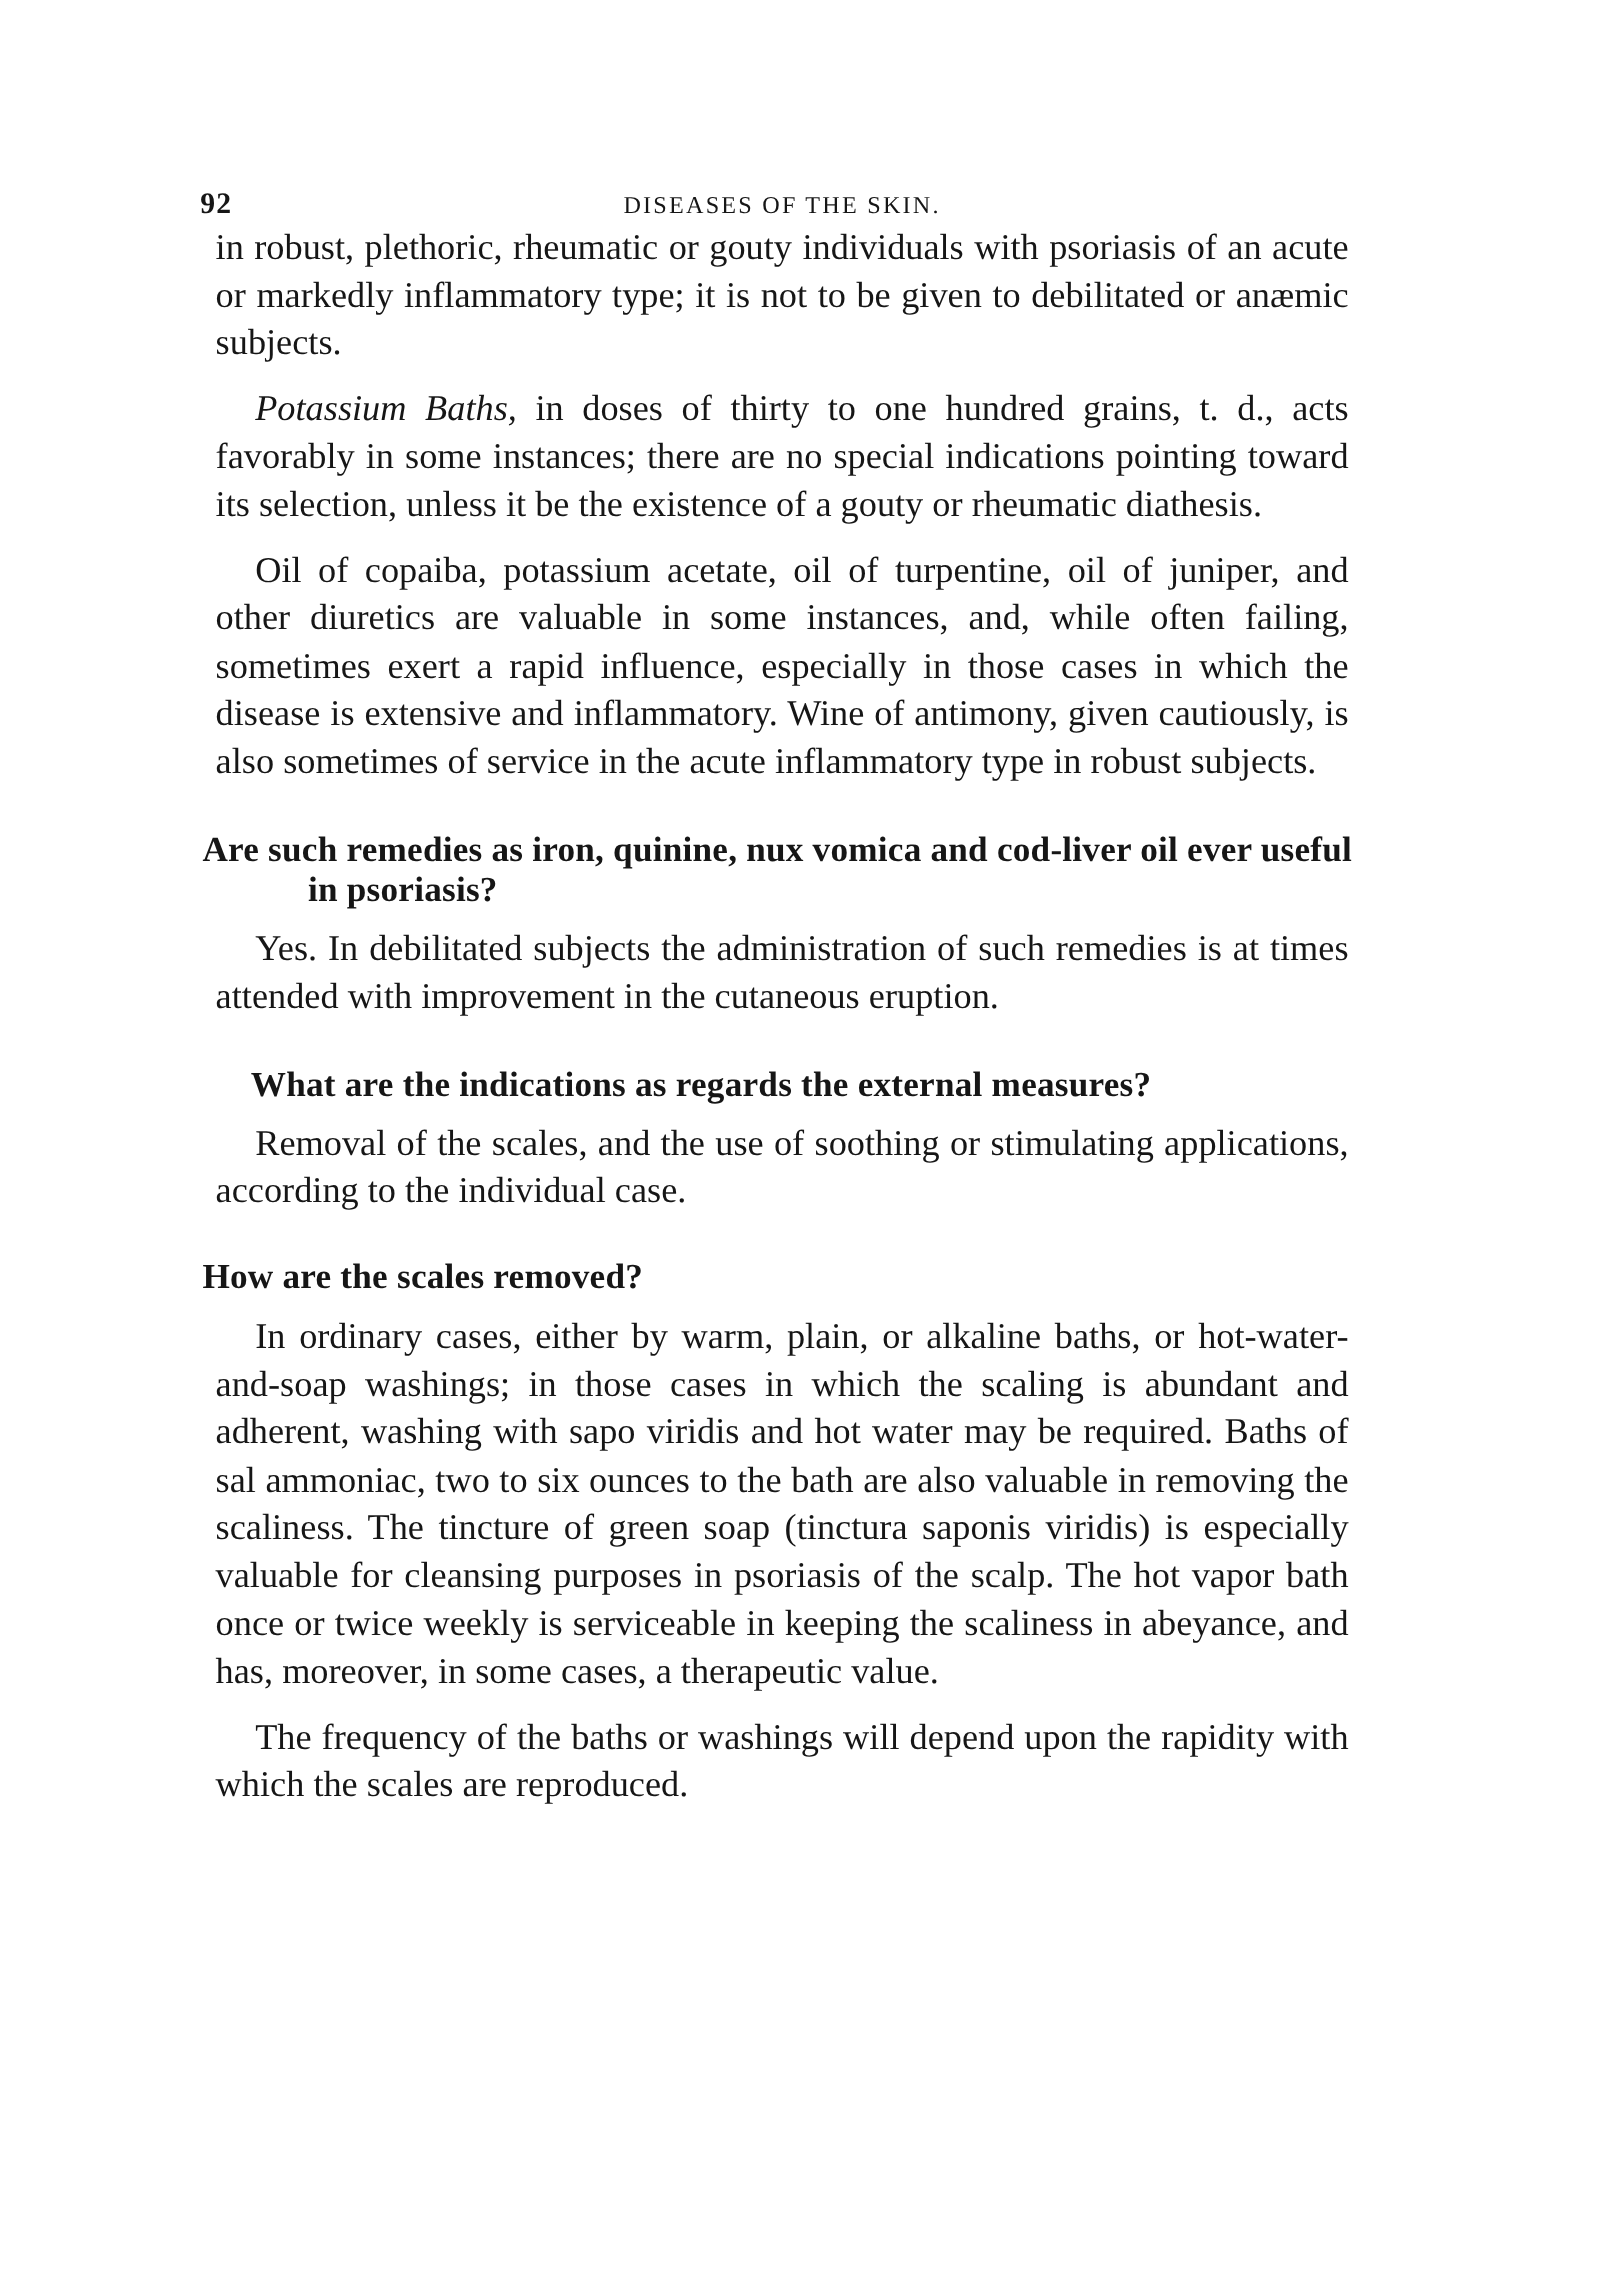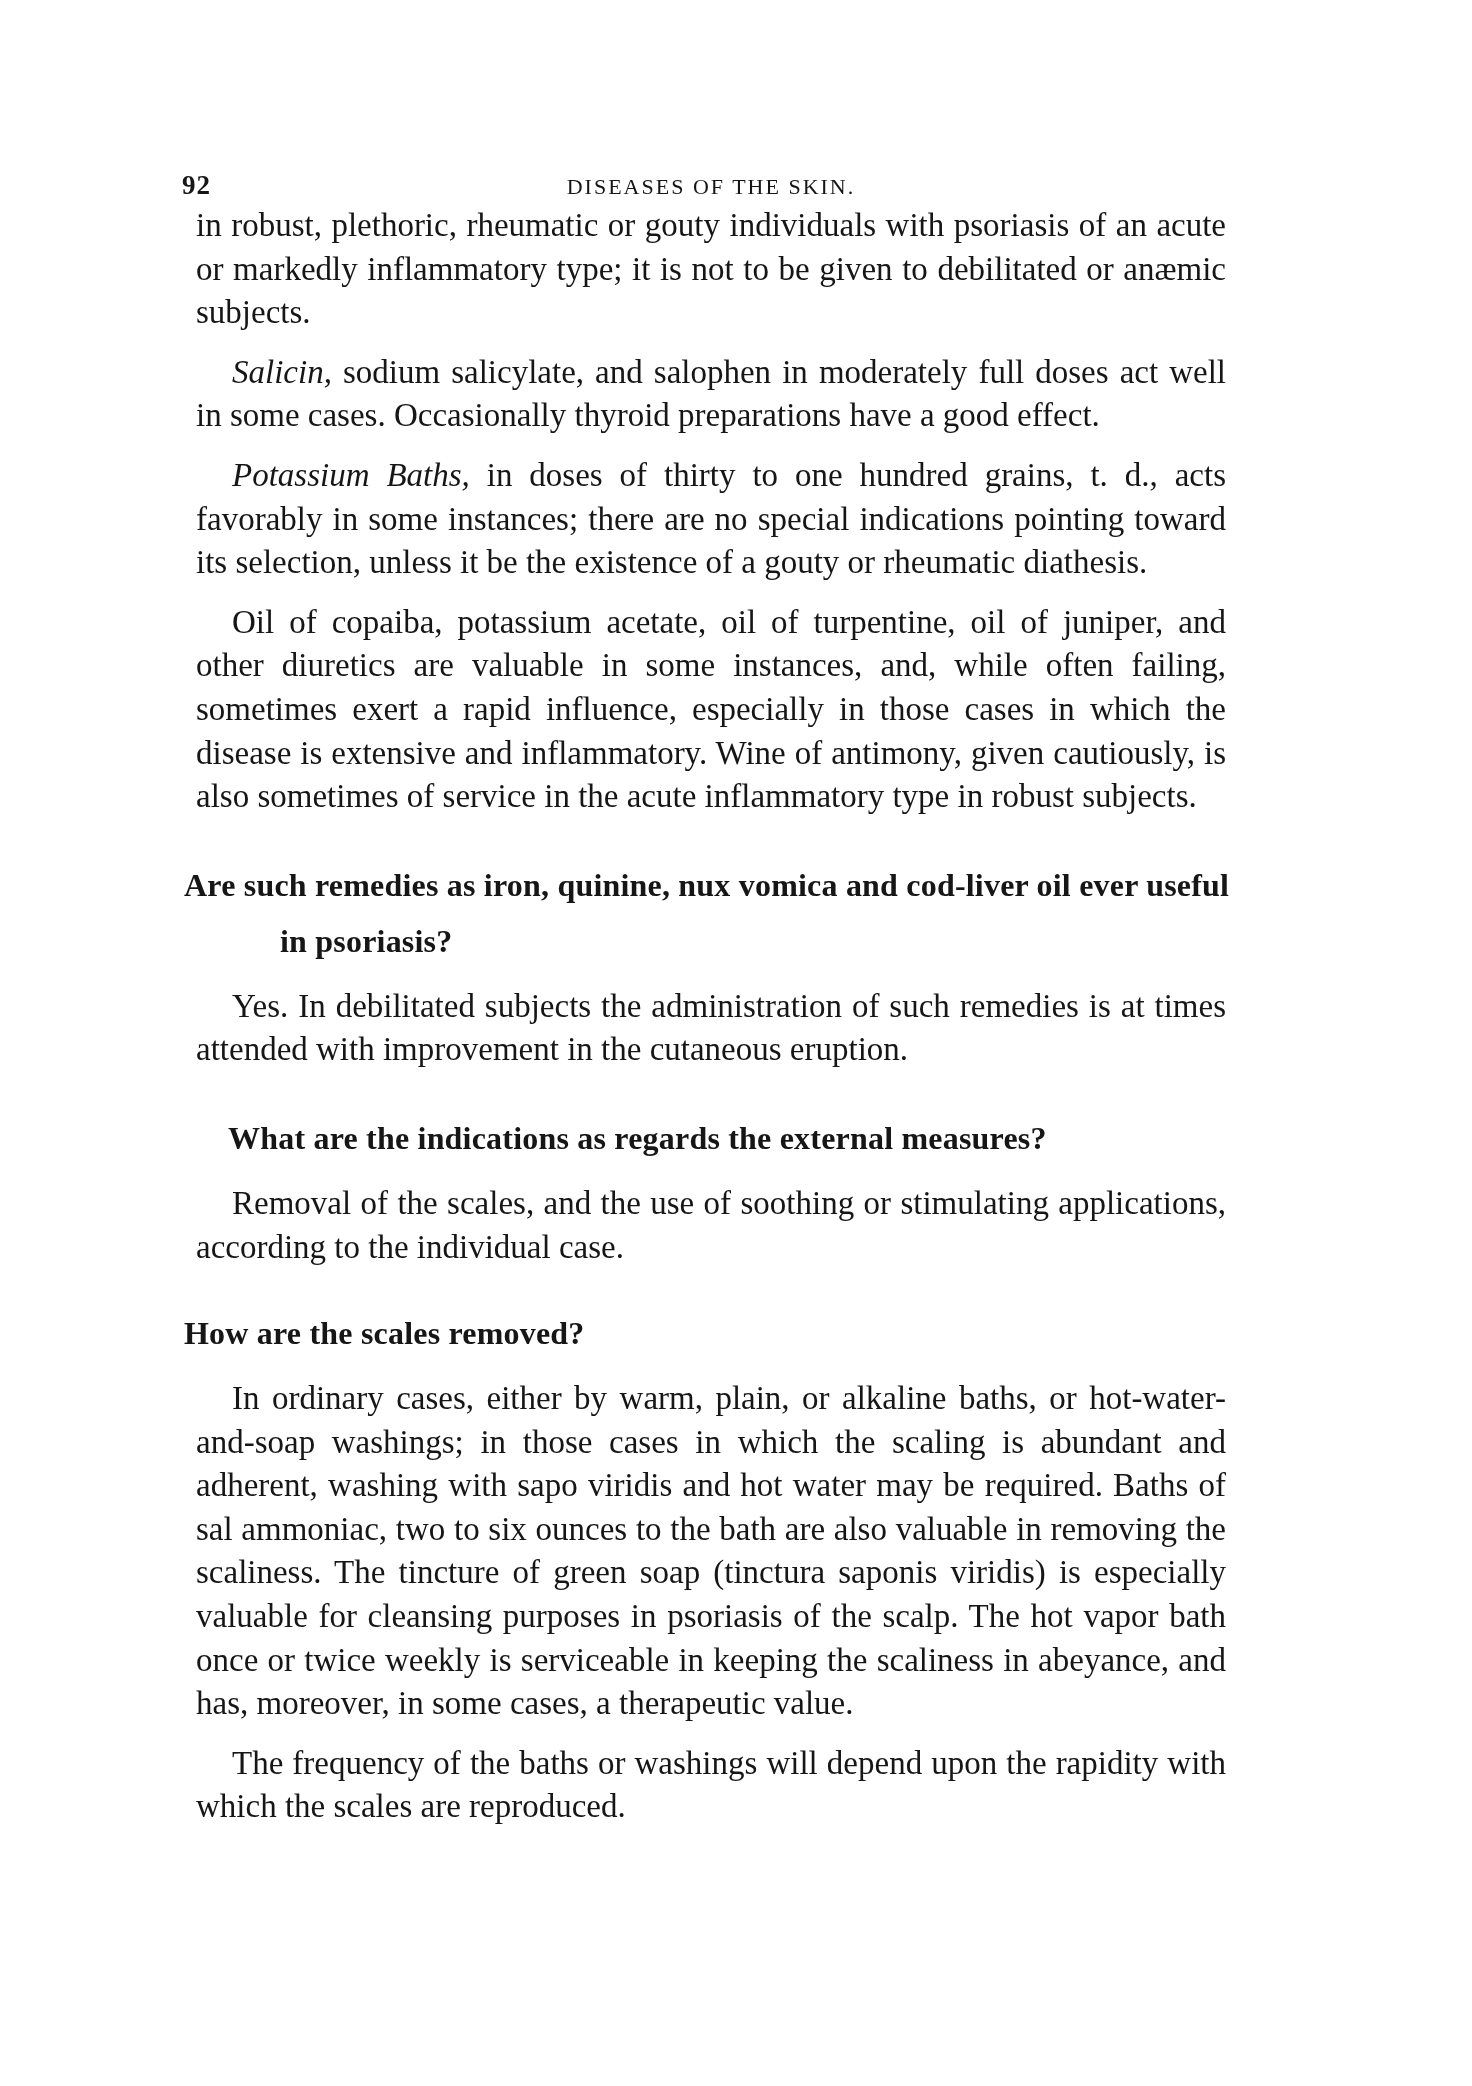--- a/index.html
+++ b/index.html
@@ -17,41 +17,40 @@
     }
     .page-number { position: absolute; left: 2px; top: 30px; font-size: 27px; font-weight: bold; }
     .running-title { position: absolute; left: 0; right: 0; top: 34px; text-align: center; font-size: 22px; letter-spacing: 2px; }
     .para {
       font-size: 33px; line-height: 43.6px; text-align: justify; margin: 16px;
       text-indent: 0;
     }
     .para.indent { text-indent: 36px; }
     .para.first { margin-top: 4px; }
     .q {
-      font-weight: bold; font-size: 32px; line-height: 56px;
+      font-weight: bold; font-size: 32px; line-height: 36px;
       margin: 0; padding-left: 100px; text-indent: -96px;
       letter-spacing: 0.2px;
     }
     .q.sp1 { margin-top: 38px; }
     .q.sp2 { margin-top: 38px; margin-left: 44px; }
     .q.sp3 { margin-top: 36px; }
     em { font-style: italic; }
   </style>
 </head>
 <body>
 
 <div class="page">
   <div class="running-head">
     <span class="page-number">92</span>
     <span class="running-title">DISEASES OF THE SKIN.</span>
   </div>
 
   <p class="para first">in robust, plethoric, rheumatic or gouty individuals with psoriasis of an acute or markedly inflammatory type; it is not to be given to debilitated or anæmic subjects.</p>
 
-  <p class="para indent"><em>Salicin,</em><span> sodium salicylate, and salophen in moderately full doses act well in some cases.  Occasionally thyroid preparations have a good effect.</span></p>
 
   <p class="para indent"><em>Potassium Baths,</em><span> in doses of thirty to one hundred grains, t. d., acts favorably in some instances; there are no special indications pointing toward its selection, unless it be the existence of a gouty or rheumatic diathesis.</span></p>
 
   <p class="para indent">Oil of copaiba, potassium acetate, oil of turpentine, oil of juniper, and other diuretics are valuable in some instances, and, while often failing, sometimes exert a rapid influence, especially in those cases in which the disease is extensive and inflammatory.  Wine of antimony, given cautiously, is also sometimes of service in the acute inflammatory type in robust subjects.</p>
 
   <p class="q sp1">Are such remedies as iron, quinine, nux vomica and cod-liver oil ever useful in psoriasis?</p>
   <p class="para indent">Yes.  In debilitated subjects the administration of such remedies is at times attended with improvement in the cutaneous eruption.</p>
 
   <p class="q sp2">What are the indications as regards the external measures?</p>
   <p class="para indent">Removal of the scales, and the use of soothing or stimulating applications, according to the individual case.</p>

